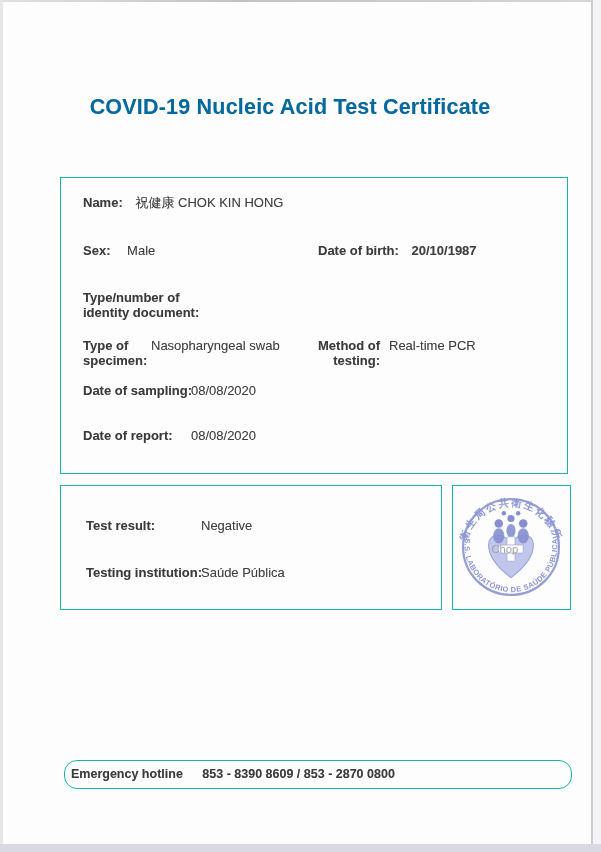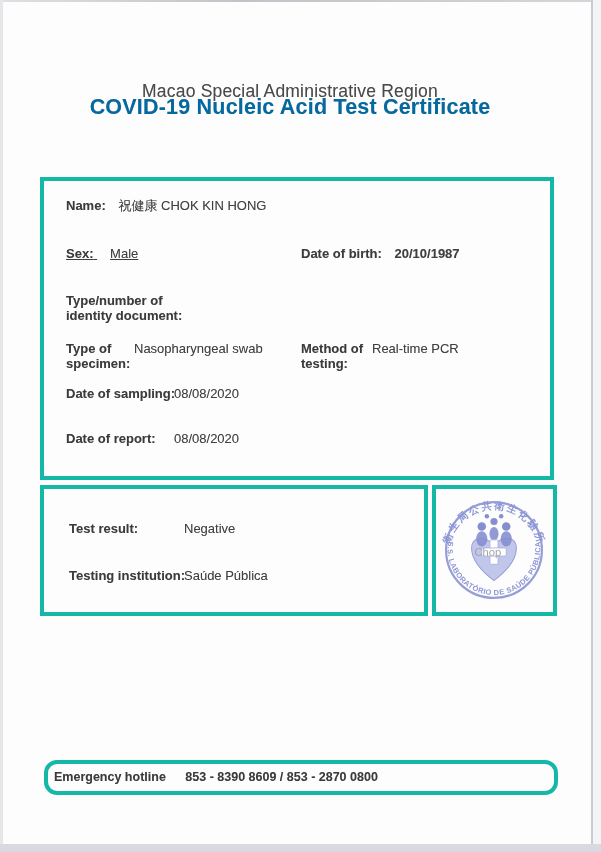--- a/index.html
+++ b/index.html
@@ -15,21 +15,21 @@
   
   .edge-top{position:absolute;left:0;top:0;width:601px;height:2px;background:linear-gradient(to right,#e0e0e4,#c2c2c8 40%,#d6d6da);}
   .edge-left{position:absolute;left:0;top:0;width:3px;height:852px;background:#e7e7ea;}
   .edge-right-line{position:absolute;left:591px;top:0;width:2px;height:852px;background:#cbcbd1;}
   .edge-right-fill{position:absolute;left:593px;top:0;width:8px;height:852px;background:#f4f4f6;}
   .edge-bottom{position:absolute;left:0;top:844px;width:601px;height:8px;background:#d9d9e1;}
 
   .title1{position:absolute;left:0;top:81px;width:580px;text-align:center;font-size:17.5px;color:#4a4a4a;letter-spacing:0.2px;}
   .title2{position:absolute;left:0;top:95px;width:580px;text-align:center;font-size:21.5px;font-weight:bold;color:#0369a1;letter-spacing:0.2px;}
 
-  .box{position:absolute;border:4px solid #14b8a6;background:transparent;}
+  .box{position:absolute;border:1px solid #14b8a6;background:transparent;margin-left:20px;}
   .main-box{left:40px;top:177px;width:506px;height:295px;}
   .result-box{left:40px;top:485px;width:380px;height:123px;}
   .stamp-box{left:432px;top:485px;width:117px;height:123px;}
   .hotline-box{left:44px;top:760px;width:506px;height:27px;border-radius:13px;}
 
   .fld{position:absolute;font-size:13px;line-height:15px;white-space:nowrap;}
   .lbl{font-weight:bold;color:#3b3b3b;}
   .val{color:#404040;}
   .two-line span{display:block;}
 
@@ -42,49 +42,48 @@
 <body>
 
 <div class="page">
 
   <div class="edge-top"></div>
   <div class="edge-left"></div>
   <div class="edge-right-fill"></div>
   <div class="edge-right-line"></div>
   <div class="edge-bottom"></div>
 
-  <div class="title1 txt">Macao Special Administrative Region</div>
   <div class="title2 txt">COVID-19 Nucleic Acid Test Certificate</div>
 
   <div class="box main-box">
     <div class="fld txt" style="left:22px;top:17px;">
       <span class="lbl">Name:</span>
       <span class="val" style="margin-left:9px;">祝健康 CHOK KIN HONG</span>
     </div>
 
-    <div class="fld txt" style="left:22px;top:65px;text-decoration:underline;">
+    <div class="fld txt" style="left:22px;top:65px;">
       <span class="lbl">Sex:</span>
       <span class="val" style="margin-left:13px;">Male</span>
     </div>
     <div class="fld txt" style="left:257px;top:65px;">
       <span class="lbl">Date of birth:</span>
       <span class="val" style="margin-left:9px;font-weight:bold;">20/10/1987</span>
     </div>
 
     <div class="fld txt two-line lbl" style="left:22px;top:112px;">
       <span>Type/number of</span>
       <span>identity document:</span>
     </div>
 
     <div class="fld txt two-line lbl" style="left:22px;top:160px;">
       <span>Type of</span>
       <span>specimen:</span>
     </div>
     <div class="fld txt val" style="left:90px;top:160px;">Nasopharyngeal swab</div>
-    <div class="fld txt two-line lbl" style="left:257px;top:160px;">
+    <div class="fld txt two-line lbl" style="left:257px;top:160px;text-align:right;">
       <span>Method of</span>
       <span>testing:</span>
     </div>
     <div class="fld txt val" style="left:328px;top:160px;">Real-time PCR</div>
 
     <div class="fld txt" style="left:22px;top:205px;">
       <span class="lbl">Date of sampling:</span>
     </div>
     <div class="fld txt val" style="left:130px;top:205px;">08/08/2020</div>
 

